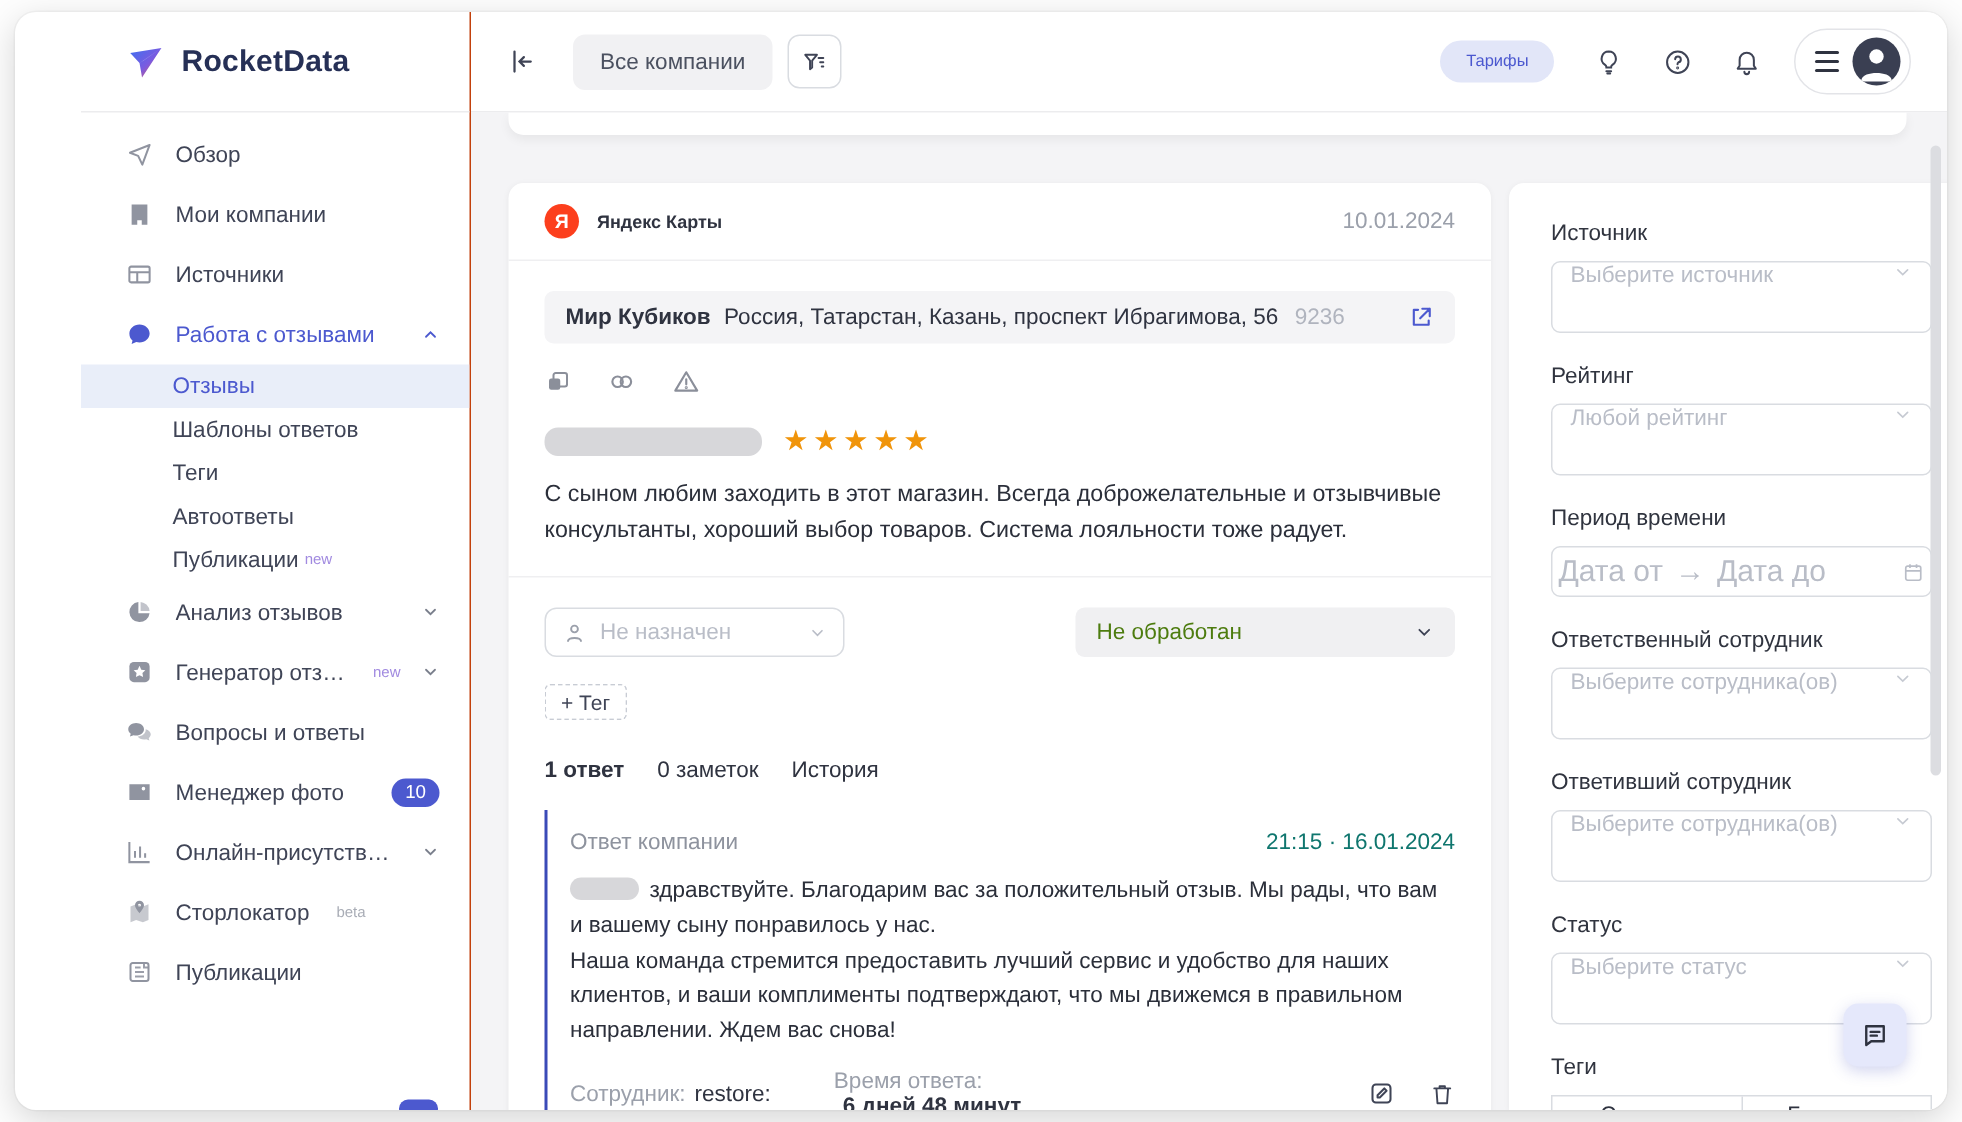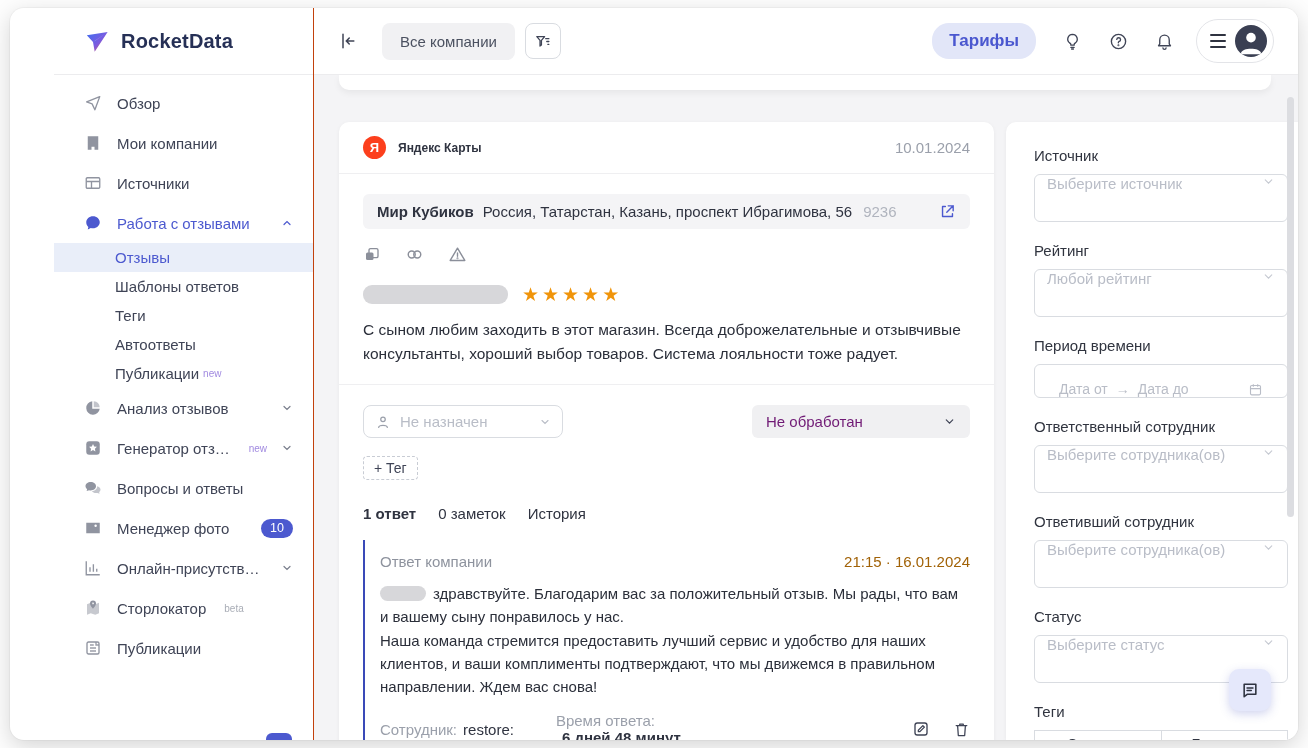--- a/index.html
+++ b/index.html
@@ -38,21 +38,21 @@
     display:flex; align-items:center; padding:0 24px; }
   .icon-btn { background:none; border:none; cursor:pointer; color:#3f4456; display:flex; align-items:center; }
   .company-btn { margin-left:24px; background:#f1f1f3; border:none; border-radius:8px;
     padding:10px 18px; font-size:15px; color:#4b5160; cursor:pointer;
     font-family:inherit; }
   .filter-btn { margin-left:10px; width:36px; height:36px; background:#fff;
     border:1px solid #d9dce1; border-radius:8px; display:flex; align-items:center;
     justify-content:center; color:#3f4456; cursor:pointer; }
   .tb-spacer { flex:1; }
   .tariffs-btn { background:#e2e6f8; color:#4a57cf; border:none; border-radius:17px;
-    padding:8px 17px; font-size:17px; font-weight:700; cursor:pointer; font-family:inherit; }
+    padding:8px 17px; font-size:11px; font-weight:400; cursor:pointer; font-family:inherit; }
   .tb-ic { margin-left:27px; color:#3f4456; }
   .user-pill { margin-left:22px; height:44px; border:1px solid #e3e4e8; border-radius:22px;
     background:#fff; display:flex; align-items:center; gap:9px; padding:0 6px 0 13px; cursor:pointer; }
   .hamburger { display:flex; flex-direction:column; gap:4px; }
   .hamburger span { width:16px; height:2px; background:#2f3340; border-radius:1px; }
   .avatar { width:32px; height:32px; border-radius:50%; background:#3a3f52; overflow:hidden;
     display:flex; align-items:center; justify-content:center; }
 
   
   .content { flex:1; background:#f4f4f6; position:relative; padding-left:25px; overflow:hidden; }
@@ -81,53 +81,53 @@
   .rate-row { display:flex; align-items:center; gap:14px; margin-top:21px; }
   .blur-name { width:145px; height:19px; border-radius:9px; background:#d7d7da; }
   .stars { font-family:"DejaVu Sans",sans-serif; color:#f0940a; font-size:19px; letter-spacing:3px; line-height:1; }
   .review-text { margin-top:14px; font-size:15.5px; line-height:1.52; color:#2b2f3a; max-width:615px; }
   .rc-divider { border:none; border-top:1px solid #efeff1; margin:19px 0 0; }
   .ctrl-row { display:flex; justify-content:space-between; align-items:center; margin:20px 24px 0; }
   .assignee { width:200px; height:33px; border:1px solid #d9dce1; border-radius:8px;
     display:flex; align-items:center; gap:9px; padding:0 11px; font-size:15px;
     color:#b9bdc7; cursor:pointer; background:#fff; }
   .assignee .caret { margin-left:auto; display:flex; color:#b9bdc7; }
-  .status-sel { width:218px; height:33px; background:#f0f0f2; border-radius:6px;
-    display:flex; align-items:center; padding:0 14px; font-size:15px; color:#701a75; cursor:pointer;text-align:center; }
+  .status-sel { width:253px; height:33px; background:#f0f0f2; border-radius:6px;
+    display:flex; align-items:center; padding:0 14px; font-size:15px; color:#4d7c0f; cursor:pointer;text-align:center; }
   .status-sel .caret { margin-left:auto; display:flex; color:#3f4456; }
   .tag-btn { display:inline-flex; align-items:center; margin:18px 0 0 24px;
     border:1px dashed #c8ccd4; border-radius:4px; padding:3px 10px; font-size:14px;
     color:#3f4456; background:#fff; cursor:pointer; font-family:inherit; }
   .tabs { display:flex; gap:22px; margin:25px 24px 0; font-size:15px; }
   .tab { cursor:pointer; color:#2f3340; }
   .tab.active { font-weight:700; }
   .reply { margin:18px 24px 0; border-left:2px solid #3a4ab8; border-bottom:1px solid #efeff1;
     padding:13px 0 17px 15px; }
   .reply-head { display:flex; font-size:15px; color:#8e939e; }
-  .reply-time { margin-left:auto; color:#a16207; }
+  .reply-time { margin-left:auto; color:#0f766e; }
   .reply-text { margin-top:12px; font-size:15px; line-height:1.55; color:#2b2f3a; }
   .blur-inline { display:inline-block; width:46px; height:15px; background:#d7d7da;
     border-radius:8px; margin-right:7px; vertical-align:-2px; }
   .reply-foot { display:flex; align-items:center; margin-top:14px; font-size:15px; }
   .rf-label { color:#9ba0ab; }
   .rf-val { margin-left:6px; color:#2f3340; }
   .rf-val.bold { font-weight:600; }
   .rf-group2 { margin-left:42px; display:flex;flex-direction:column; }
   .rf-icons { margin-left:auto; display:flex; gap:23px; color:#8b8f9a; }
 
   
   .filter-panel { width:310px; flex:0 0 310px; background:#fff; border-radius:10px 10px 0 0;
     box-shadow:0 1px 4px rgba(0,0,0,.05); padding:25px 28px; height:100%; }
   .fgroup { margin-bottom:20px; }
   .flabel { font-size:15px; color:#30343f; margin-bottom:10px; }
   .fselect { height:48px; border:1px solid #d9dce1; border-radius:6px; display:flex;
     align-items:flex-start; padding:0 12px; font-size:15px; color:#b9bdc7; cursor:pointer; background:#fff; }
   .fselect .caret { margin-left:auto; display:flex; color:#c6cad2; }
   .frange { height:34px; border:1px solid #d9dce1; border-radius:6px; display:flex;
-    align-items:flex-end; padding:0 24px; font-size:14px; color:#b9bdc7; gap:8px; }
+    align-items:center; padding:0 4px; font-size:20px; color:#b9bdc7; gap:8px; }
   .frange .arrow { color:#b9bdc7; }
   .frange .cal { margin-left:auto; color:#b9bdc7; display:flex; }
   .segmented { display:flex; border:1px solid #d9dce1; background:#fff; height:27px; }
   .seg { flex:1; display:flex; align-items:center; justify-content:center; font-size:15px;
     color:#2f3340; cursor:pointer; }
   .seg + .seg { border-left:1px solid #d9dce1; }
 
   .chat-fab { position:absolute; right:27px; bottom:29px; width:42px; height:42px;
     background:#e5e8fb; border:none; border-radius:10px; display:flex; align-items:center;
     justify-content:center; color:#2f3340; cursor:pointer;

